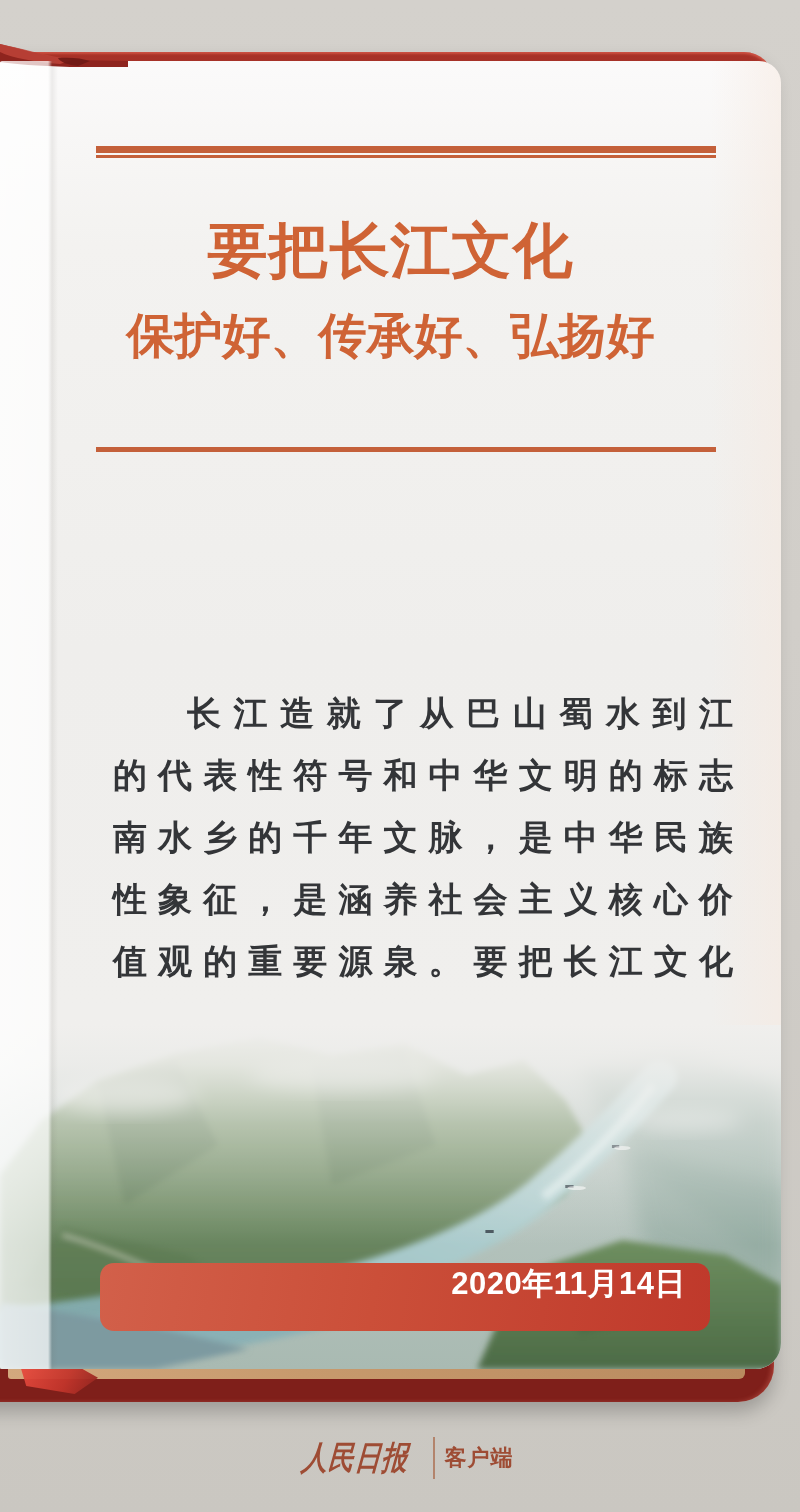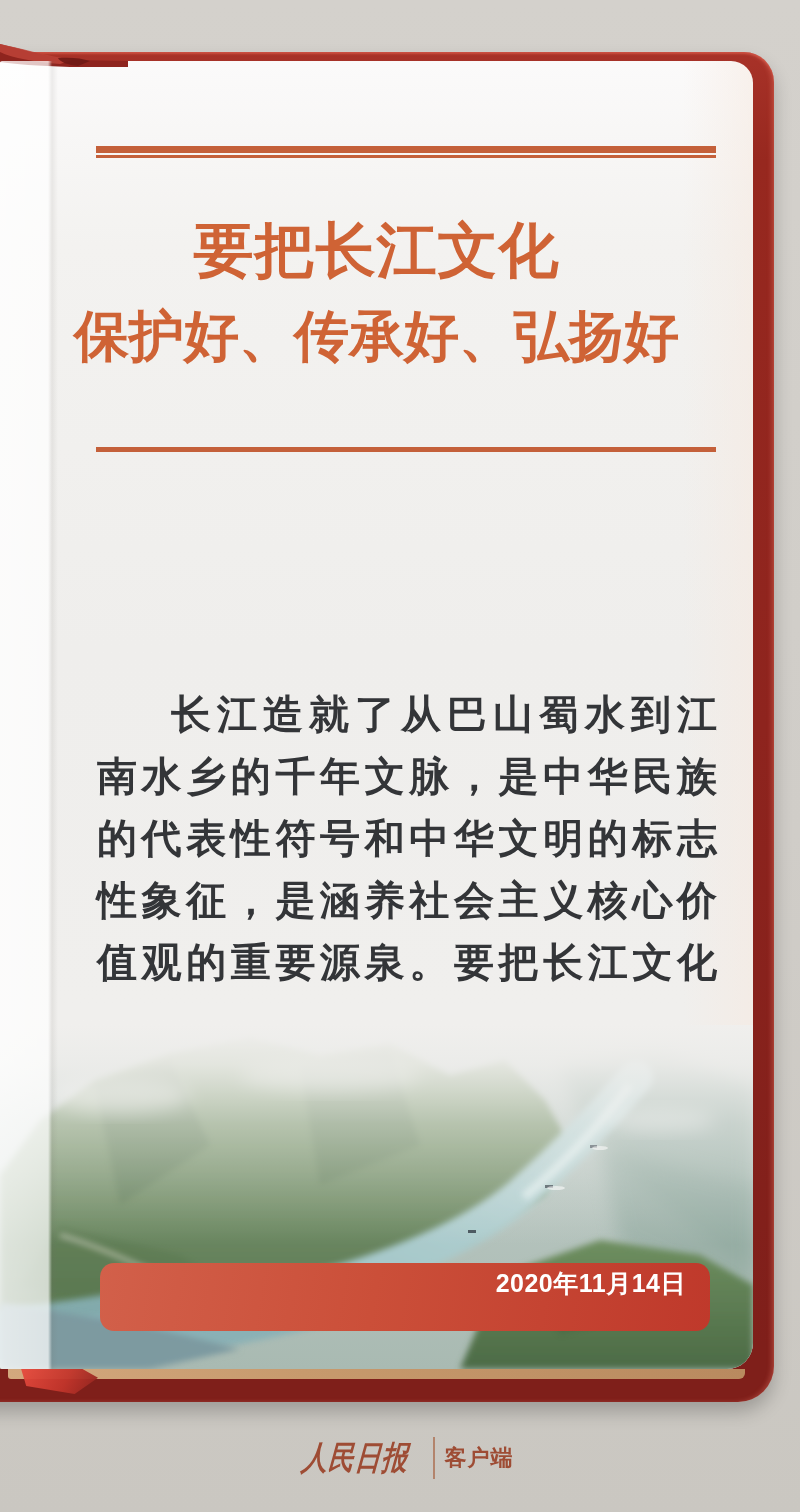--- a/index.html
+++ b/index.html
@@ -30,62 +30,63 @@
     border-radius:0 0 6px 3px;
   }
   
   .page{
     position:absolute;left:0;top:61px;width:753px;height:1308px;
     background:
       linear-gradient(270deg,rgba(246,233,224,.55) 0px,rgba(246,233,224,0) 70px),
       linear-gradient(180deg,#fbfafa 0%,#f3f2f0 14%,#efeeec 45%,#f1f0ee 100%);
     border-radius:2px 22px 26px 2px;
     overflow:hidden;
+    padding-left:28px;
   }
   .left-sheen{
     position:absolute;left:0;top:0;bottom:0;width:58px;z-index:6;pointer-events:none;
     background:linear-gradient(90deg,rgba(255,255,255,.78) 0px,rgba(255,255,255,.72) 48px,rgba(110,105,100,.10) 52px,rgba(255,255,255,0) 58px);
   }
   
   .rule-top{
     position:absolute;left:96px;top:85px;width:620px;height:12px;z-index:3;
     background:linear-gradient(180deg,#c4603a 0 7px,rgba(0,0,0,0) 7px 9px,#c4603a 9px 12px);
   }
   .rule-bottom{
     position:absolute;left:96px;top:386px;width:620px;height:5px;z-index:3;
     background:#c4603a;
   }
   
   .title{position:absolute;left:0;right:0;top:146px;text-align:center;color:#cf6335;z-index:3;}
   .title .l1{font-size:60px;font-weight:900;line-height:88px;letter-spacing:1px;}
-  .title .l2{font-size:55px;font-weight:900;line-height:82px;letter-spacing:0px;}
+  .title .l2{font-size:48px;font-weight:900;line-height:82px;letter-spacing:0px;}
   
   .quote{
-    position:absolute;left:97px;top:622px;width:620px;z-index:4;
-    color:#333538;font-family:Liberation Sans, sans-serif;font-weight:bold;
-    font-size:40px;line-height:62px;
+    position:absolute;left:113px;top:622px;width:620px;z-index:4;
+    color:#333538;font-family:Liberation Serif, serif;font-weight:bold;
+    font-size:34px;line-height:62px;
   }
   .quote .ln{text-align:justify;text-align-last:justify;height:62px;}
   .quote .ln.first{text-indent:74px;}
   .quote .ln.last{text-align-last:left;}
   
   .photo{position:absolute;left:0;right:0;bottom:0;height:344px;z-index:1;}
   .photo svg{display:block;width:100%;height:100%;}
   .photo-fade{
     position:absolute;left:0;right:0;top:0;height:220px;z-index:2;pointer-events:none;
     background:linear-gradient(180deg,#f0efed 0%,rgba(240,239,237,.88) 18%,rgba(240,239,237,.5) 45%,rgba(240,239,237,0) 100%);
   }
   
   .banner{
     position:absolute;left:100px;bottom:38px;width:610px;height:68px;z-index:5;
     border-radius:14px;
     background:linear-gradient(100deg,#d2604a 0%,#cb4f39 45%,#bf392b 100%);
     color:#fff;text-align:right;padding:0 24px 0 0;box-sizing:border-box;
   }
-  .banner .date{font-size:25px;font-weight:bold;line-height:33px;margin-top:4px;letter-spacing:.5px;}
+  .banner .date{font-size:31px;font-weight:bold;line-height:33px;margin-top:4px;letter-spacing:.5px;}
   .banner .src{font-size:23px;font-weight:bold;line-height:28px;letter-spacing:.5px;}
   
   .footer{
     position:absolute;left:0;right:0;top:1428px;height:60px;z-index:2;
     display:flex;align-items:center;justify-content:center;gap:10px;color:#9e4c34;
   }
   .brand-script{
     font-family:"Liberation Serif",serif;font-style:italic;font-weight:bold;
     font-size:33px;transform:scaleX(.78) skewX(-6deg);letter-spacing:1px;white-space:nowrap;
   }
@@ -157,22 +158,22 @@
   <div class="rule-top"></div>
   <div class="rule-bottom"></div>
 
   <div class="title">
     <div class="l1">要把长江文化</div>
     <div class="l2">保护好、传承好、弘扬好</div>
   </div>
 
   <div class="quote">
     <div class="ln first">长江造就了从巴山蜀水到江</div>
+    <div class="ln">的代表性符号和中华文明的标志</div>
     <div class="ln">南水乡的千年文脉，是中华民族</div>
-    <div class="ln">的代表性符号和中华文明的标志</div>
     <div class="ln">性象征，是涵养社会主义核心价</div>
     <div class="ln">值观的重要源泉。要把长江文化</div>
   </div>
 
   <div class="banner">
     <div class="date">2020年11月14日</div>
   </div>
 
   <div class="left-sheen"></div>
 </div>

